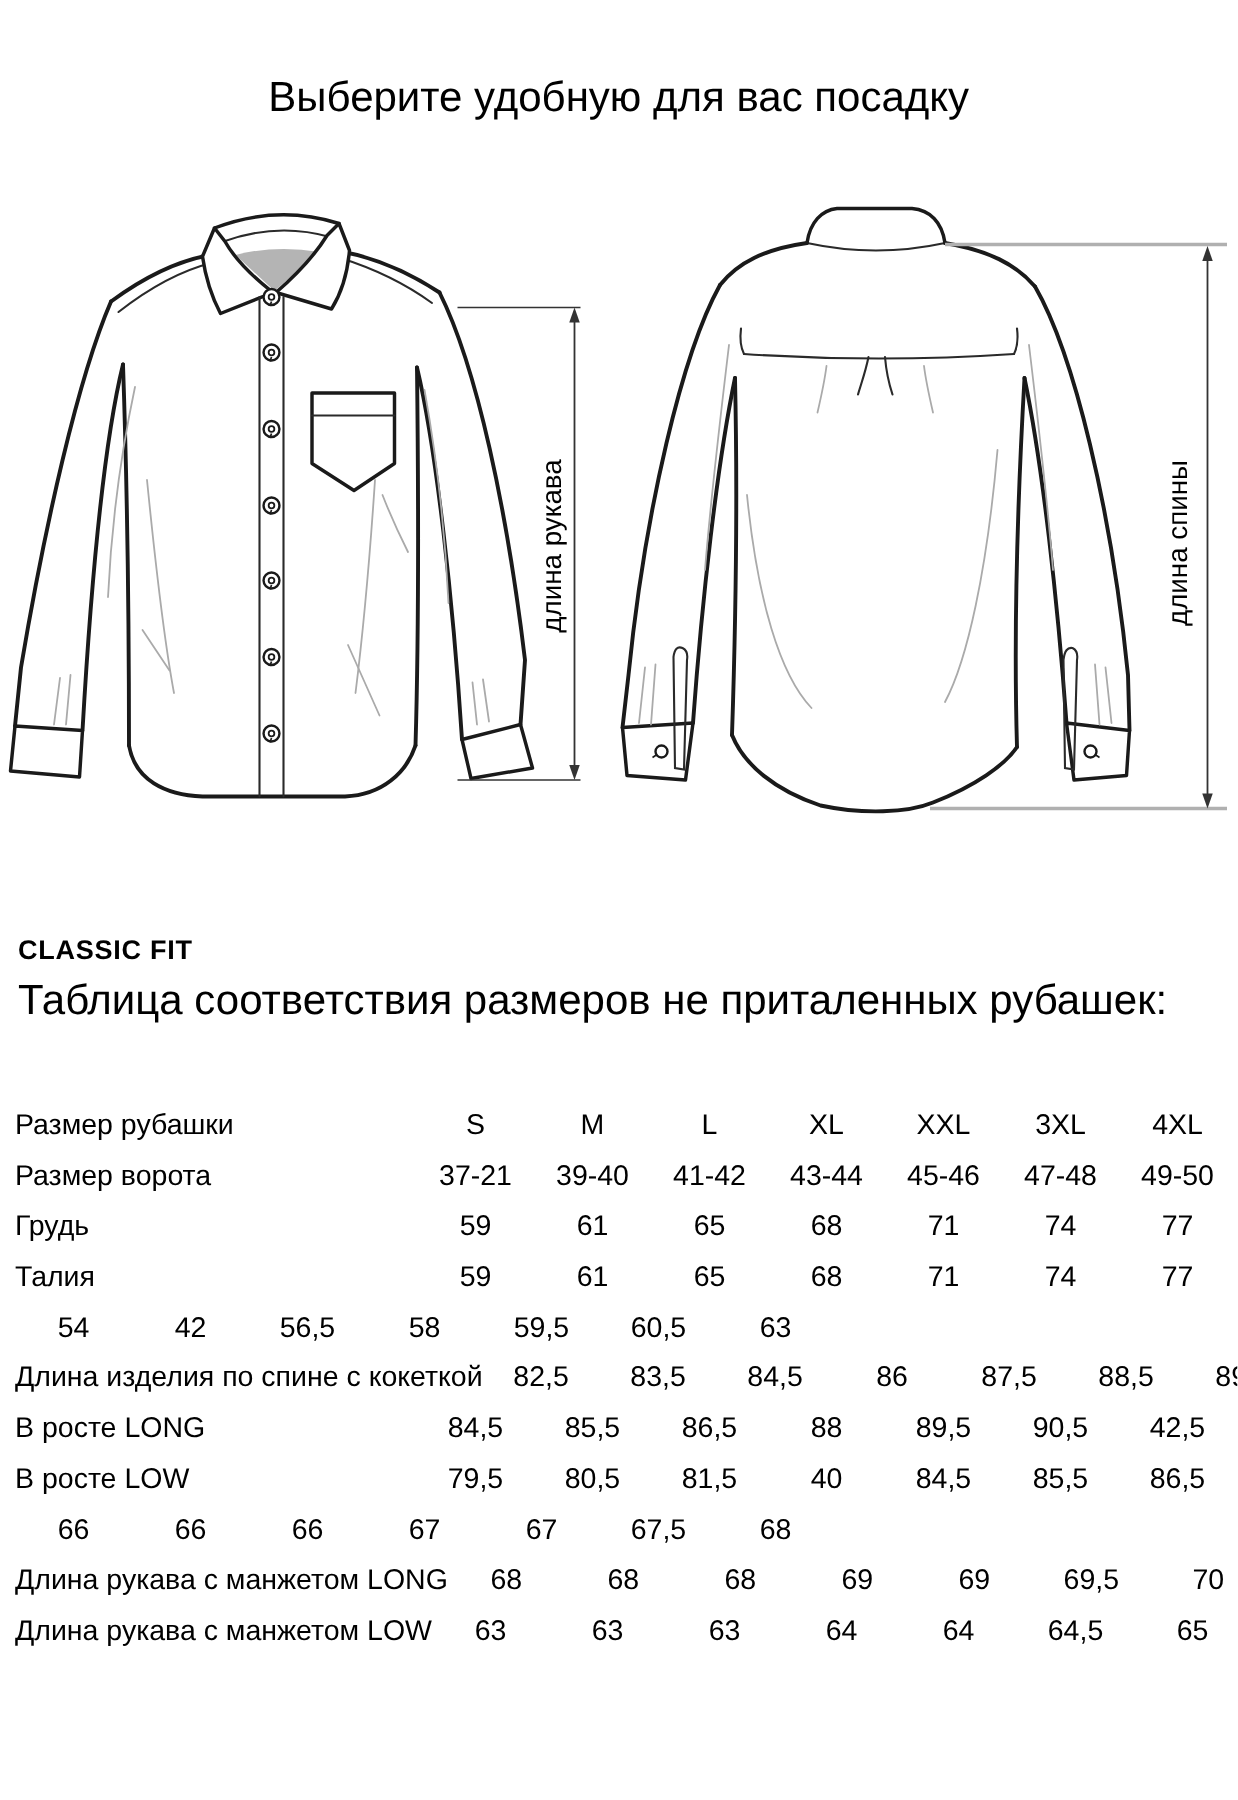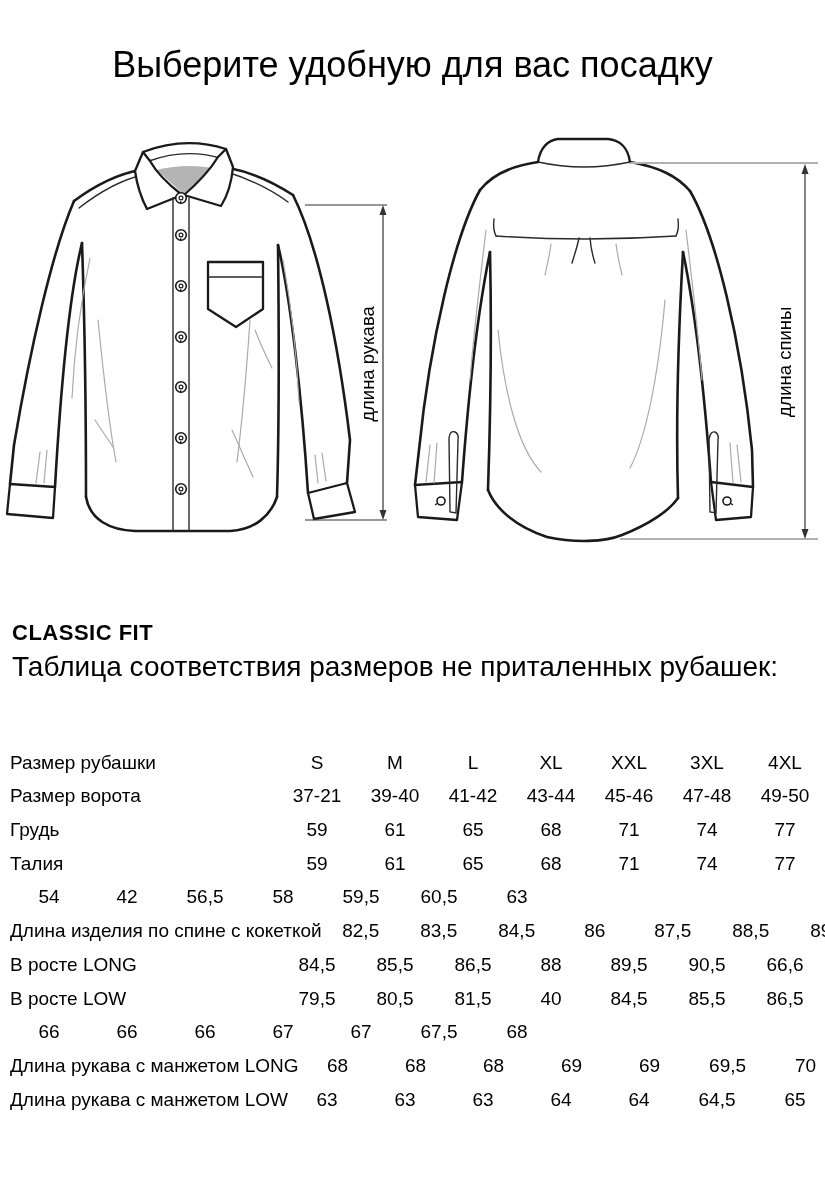--- a/index.html
+++ b/index.html
@@ -1,25 +1,25 @@
 <!DOCTYPE html>
 <html><head>
 <meta charset="utf-8">
 <style>
   html,body{margin:0;padding:0;background:#fff;}
   .page{position:relative;width:825px;height:1200px;background:#fff;overflow:hidden;
         font-family:"Liberation Sans", sans-serif;color:#000;}
   .title{position:absolute;left:0;right:0;top:50px;text-align:center;
-         font-size:36px;line-height:30px;font-weight:400;}
+         font-size:28px;line-height:30px;font-weight:400;}
   .figure-svg{position:absolute;left:0;top:0;width:825px;height:580px;}
-  .fit-heading{position:absolute;left:12px;top:622px;font-size:22px;line-height:22px;
+  .fit-heading{position:absolute;left:12px;top:622px;font-size:18px;line-height:22px;
                font-weight:700;letter-spacing:0.5px;}
   .table-caption{position:absolute;left:12px;top:656px;font-size:28px;line-height:22px;}
   .size-table{position:absolute;left:10px;top:740px;width:814px;}
-  .trow{display:flex;align-items:flex-end;height:33.7px;}
+  .trow{display:flex;align-items:flex-start;height:33.7px;}
   .tlabel{flex:0 0 268px;font-size:19px;white-space:nowrap;}
   .tcell{flex:0 0 78px;text-align:center;font-size:19px;}
   svg text{font-family:"Liberation Sans", sans-serif;}
   .outline{fill:none;stroke:#1a1a1a;stroke-width:2.6;stroke-linecap:round;stroke-linejoin:round;}
   .outline2{fill:none;stroke:#1a1a1a;stroke-width:2.3;stroke-linecap:round;stroke-linejoin:round;}
   .detail{fill:none;stroke:#2a2a2a;stroke-width:1.4;stroke-linecap:round;}
   .crease{fill:none;stroke:#aaa;stroke-width:1.2;stroke-linecap:round;}
   .dim{stroke:#333;stroke-width:1.2;fill:none;}
   .ext{stroke:#333;stroke-width:1;fill:none;}
   .ext-gray{stroke:#b0b0b0;stroke-width:2.2;fill:none;}
@@ -245,21 +245,21 @@
         <div class="tcell">89,5</div>
       </div>
       <div class="trow">
         <div class="tlabel">В росте LONG</div>
         <div class="tcell">84,5</div>
         <div class="tcell">85,5</div>
         <div class="tcell">86,5</div>
         <div class="tcell">88</div>
         <div class="tcell">89,5</div>
         <div class="tcell">90,5</div>
-        <div class="tcell">66,6</div>
+        <div class="tcell">42,5</div>
       </div>
       <div class="trow">
         <div class="tlabel">В росте LOW</div>
         <div class="tcell">79,5</div>
         <div class="tcell">80,5</div>
         <div class="tcell">81,5</div>
         <div class="tcell">40</div>
         <div class="tcell">84,5</div>
         <div class="tcell">85,5</div>
         <div class="tcell">86,5</div>

